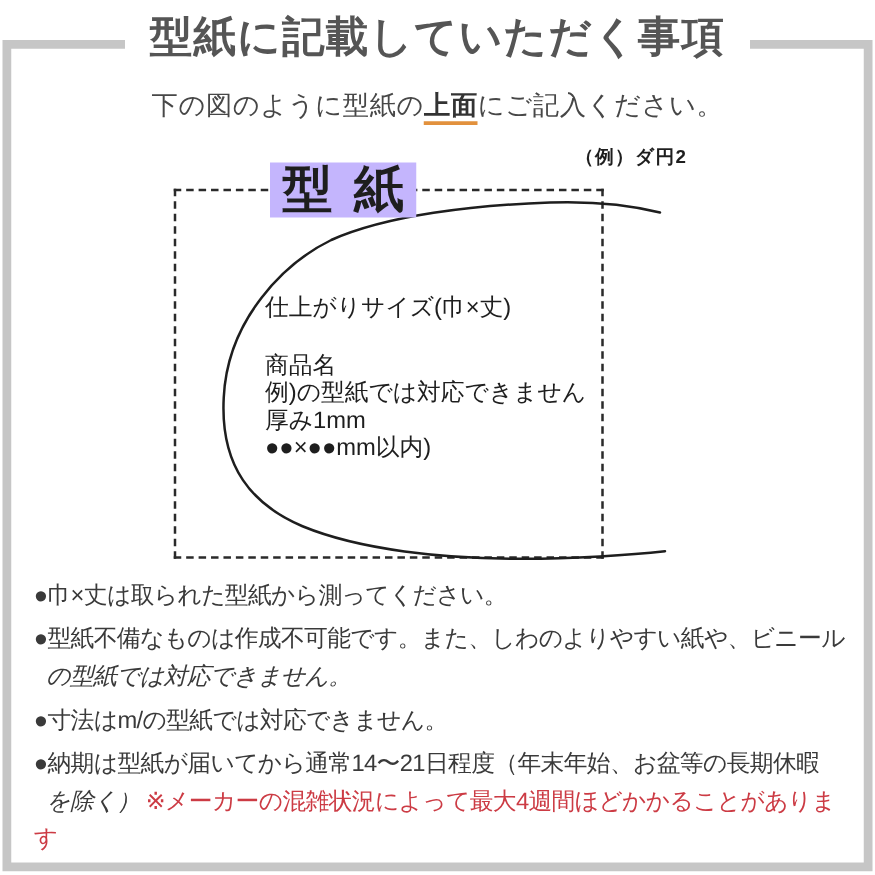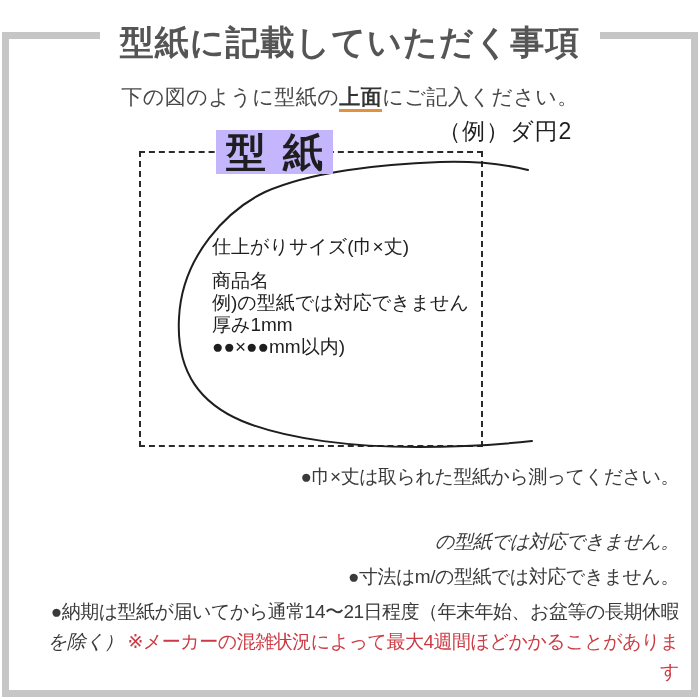--- a/index.html
+++ b/index.html
@@ -9,58 +9,58 @@
   }
   :root{
     --frame:#c6c6c6; --title:#555555; --body:#3a3a3a;
     --accent:#e2913d; --red:#cc3b44; --ink:#1e1e1e;
   }
   .frame{
     position:absolute;left:2px;top:32px;right:2px;bottom:3px;
     border:7px solid var(--frame);z-index:1;
   }
   .title{
-    position:absolute;top:8px;left:0;right:0;margin:12px;text-align:center;z-index:3;
+    position:absolute;top:8px;left:0;right:0;margin:0;text-align:center;z-index:3;
   }
   .title span{
     display:inline-block;background:#ffffff;padding:0 20px;
     font-size:34px;font-weight:bold;color:var(--title);
     letter-spacing:1px;line-height:44px;
   }
   .subtitle{
-    position:absolute;top:64px;left:0;right:0;margin:17px;text-align:center;z-index:3;
+    position:absolute;top:64px;left:0;right:0;margin:5px;text-align:center;z-index:3;
     font-size:21px;color:#474747;letter-spacing:0.5px;line-height:32px;
   }
   .subtitle .em{
     font-weight:bold;color:#333333;
     border-bottom:3px solid var(--accent);padding-bottom:1px;
   }
   .diagram{position:absolute;left:0;top:0;width:700px;height:460px;z-index:2;}
   .example-label{
-    position:absolute;left:438px;top:116px;
-    font-size:23px;font-weight:normal;color:var(--ink);letter-spacing:1px;
+    position:absolute;left:460px;top:116px;
+    font-size:15px;font-weight:bold;color:var(--ink);letter-spacing:1px;
   }
   .dashed-rect{
     position:absolute;left:139px;top:151px;width:344px;height:296px;
     border:2px dashed #2a2a2a;box-sizing:border-box;
   }
   .pattern-label{
     position:absolute;left:216px;top:130px;z-index:3;
     font-size:40px;font-weight:bold;color:var(--ink);
     background:#c4b5fd;padding:0 10px;line-height:44px;word-spacing:6px;
   }
   .oval{position:absolute;left:160px;top:150px;z-index:2;}
   .inscription{
     position:absolute;left:212px;top:236px;z-index:3;
     font-size:19px;line-height:22px;color:var(--ink);
   }
-  .inscription .first{margin-bottom:12px;}
+  .inscription .first{margin-bottom:24px;}
   .notes{
     position:absolute;left:27px;top:462px;width:652px;z-index:2;
-    font-size:19px;line-height:30px;color:var(--body);letter-spacing:-0.5px;text-align:right;
+    font-size:19px;line-height:30px;color:var(--body);letter-spacing:-0.5px;
   }
   .notes p{margin:0 0 5px 0;}
   .notes .cont{padding-left:10px;font-style:italic;}
   .notes .red{color:var(--red);}
 </style>
 </head>
 <body>
 
 <div class="frame"></div>
 
@@ -83,16 +83,16 @@
     <div class="first">仕上がりサイズ(巾×丈)</div>
     <div>商品名</div>
     <div>例)の型紙では対応できません</div>
     <div>厚み1mm</div>
     <div>●●×●●mm以内)</div>
   </div>
 </div>
 
 <div class="notes">
   <p class="note"><span>●巾×丈は取られた型紙から測ってください。</span></p>
-  <p class="note"><br><span class="cont">の型紙では対応できません。</span></p>
+  <p class="note"><span>●型紙不備なものは作成不可能です。また、しわのよりやすい紙や、ビニール</span><br><span class="cont">の型紙では対応できません。</span></p>
   <p class="note"><span>●寸法はm/の型紙では対応できません。</span></p>
   <p class="note"><span>●納期は型紙が届いてから通常14〜21日程度（年末年始、お盆等の長期休暇</span><br><span class="cont">を除く）</span> <span class="red">※メーカーの混雑状況によって最大4週間ほどかかることがあります</span></p>
 </div>
 
 </body></html>

